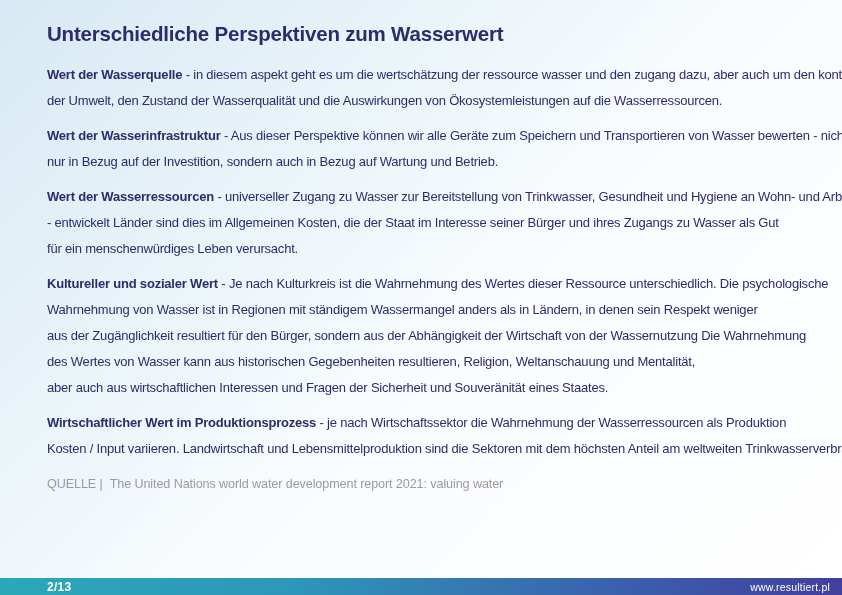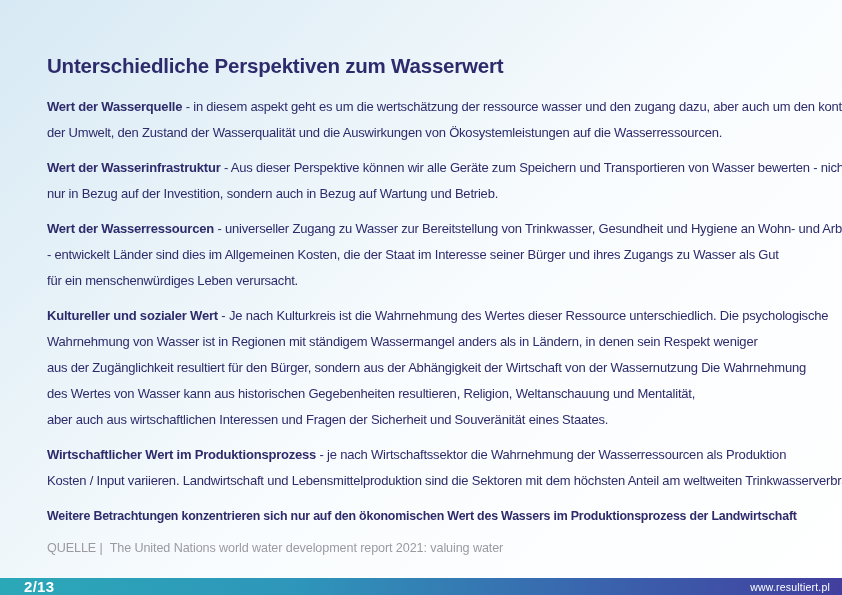--- a/index.html
+++ b/index.html
@@ -7,21 +7,21 @@
     position: relative;
     width: 842px;
     height: 595px;
     overflow: hidden;
     background: linear-gradient(135deg, #d7e9f4 0%, #e7f2f8 26%, #f9fcfe 55%, #ffffff 100%);
     font-family: "Liberation Sans", sans-serif;
   }
   .content {
     position: absolute;
     top: 0; left: 0; right: 0;
-    padding: 54px 6px 0 47px;
+    padding: 22px 6px 0 47px;
   }
   .title {
     margin: 0 0 16px 0;
     font-size: 20.5px;
     line-height: 24px;
     font-weight: 700;
     color: #2d2b6b;
     letter-spacing: -0.2px;
   }
   .para {
@@ -53,24 +53,25 @@
     position: absolute;
     left: 0; right: 0; bottom: 0;
     height: 17px;
     background: linear-gradient(90deg, #2ba8b8 0%, #2e96ba 35%, #3a62ad 72%, #423f9e 100%);
     display: flex;
     align-items: center;
     justify-content: space-between;
     color: #ffffff;
   }
   .page-num {
-    padding-left: 24px;
-    font-size: 15px;
+    padding-left: 31px;
+    font-size: 12px;
     font-weight: 700;
     letter-spacing: 0.3px;
+    margin-left: 16px;
   }
   .website {
     padding-right: 12px;
     font-size: 10.5px;
     letter-spacing: 0.2px;
   }
 </style>
 </head>
 <body>
 
@@ -91,21 +92,20 @@
 
     <div class="para"><span class="lead">Kultureller und sozialer Wert</span><span> - Je nach Kulturkreis ist die Wahrnehmung des Wertes dieser Ressource unterschiedlich. Die psychologische
 Wahrnehmung von Wasser ist in Regionen mit ständigem Wassermangel anders als in Ländern, in denen sein Respekt weniger
 aus der Zugänglichkeit resultiert für den Bürger, sondern aus der Abhängigkeit der Wirtschaft von der Wassernutzung Die Wahrnehmung
 des Wertes von Wasser kann aus historischen Gegebenheiten resultieren, Religion, Weltanschauung und Mentalität,
 aber auch aus wirtschaftlichen Interessen und Fragen der Sicherheit und Souveränität eines Staates.</span></div>
 
     <div class="para"><span class="lead">Wirtschaftlicher Wert im Produktionsprozess</span><span> - je nach Wirtschaftssektor die Wahrnehmung der Wasserressourcen als Produktion
 Kosten / Input variieren. Landwirtschaft und Lebensmittelproduktion sind die Sektoren mit dem höchsten Anteil am weltweiten Trinkwasserverbrauch.</span></div>
 
-    <div class="closing">Weitere Betrachtungen konzentrieren sich nur auf den ökonomischen Wert des Wassers im Produktionsprozess der Landwirtschaft</div>
 
     <div class="source"><span class="source-label">QUELLE |</span><span class="source-text">The United Nations world water development report 2021: valuing water</span></div>
 
   </div>
 
   <div class="footer">
     <span class="page-num">2/13</span>
     <span class="website">www.resultiert.pl</span>
   </div>
 </div>

